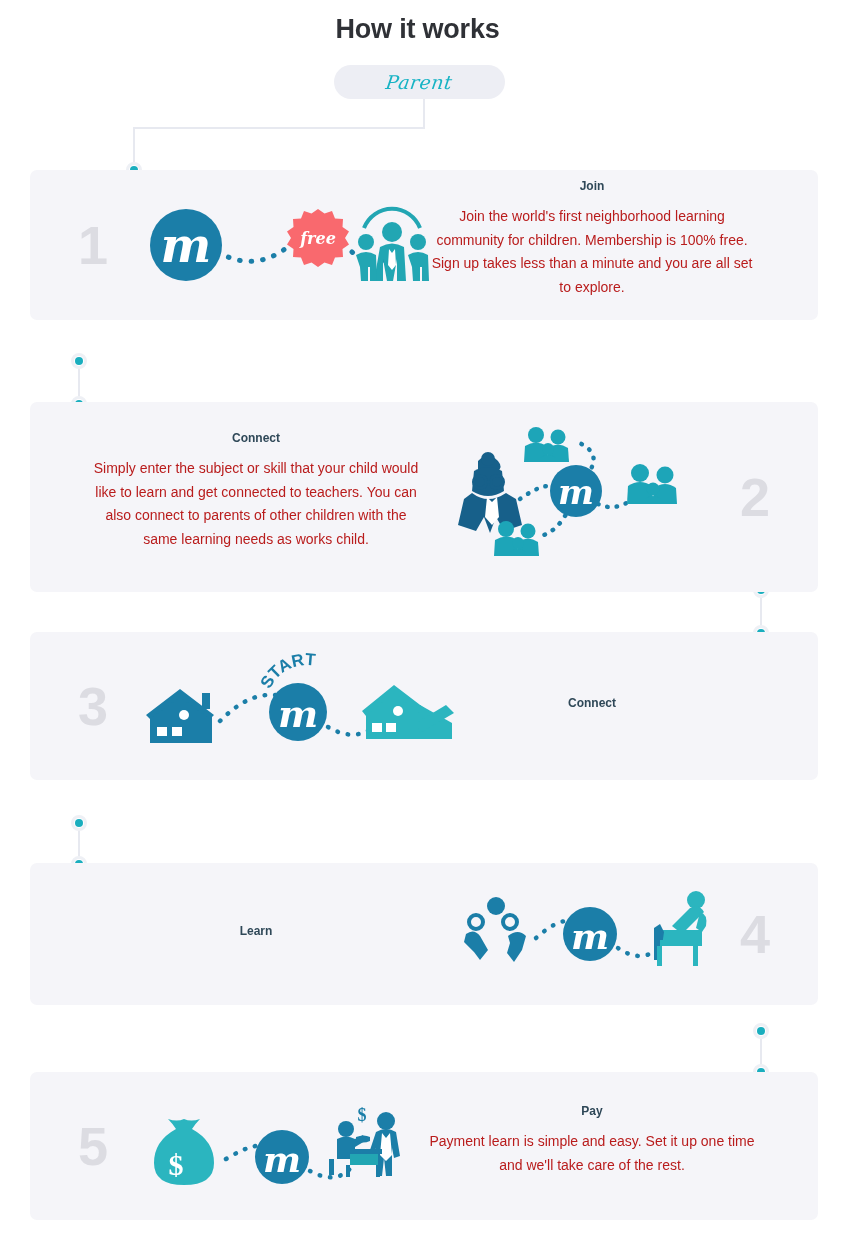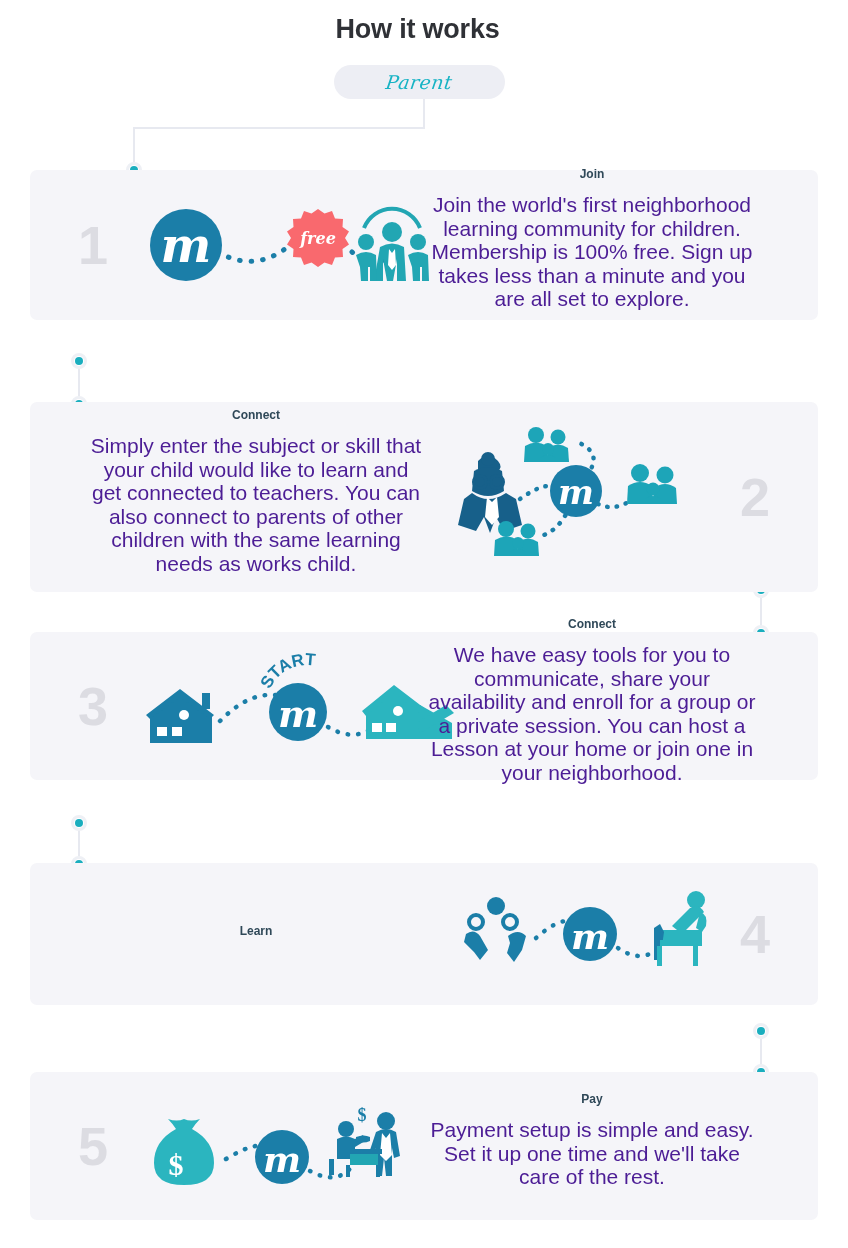--- a/index.html
+++ b/index.html
@@ -130,23 +130,23 @@
   .text-left  { left: 48px; }
   .text-right { right: 48px; }
 
   .step-heading {
     font-size: 12px;
     font-weight: bold;
     color: #2f4858;
     margin: 0 0 6px 0;
   }
   .step-body {
-    font-size: 21px;
+    font-size: 14px;
     line-height: 23.5px;
-    color: #4c1d95;
+    color: #b91c1c;
     margin: 12px;
   }
 
   svg { display: block; overflow: visible; }
 </style>
 </head>
 <body>
 
 <div class="page-title">How it works</div>
 
@@ -327,21 +327,20 @@
           <rect x="26" y="40" width="10" height="9" fill="#ffffff"></rect>
           <rect x="44" y="36" width="14" height="20" fill="#2bb5bf"></rect>
           <circle cx="38" cy="28" r="5" fill="#ffffff"></circle>
           <rect x="70" y="44" width="18" height="12" fill="#2bb5bf"></rect>
         </g>
       </svg>
     </div>
 
     <div class="text-pane text-right">
       <div class="step-heading">Connect</div>
-      <div class="step-body">We have easy tools for you to communicate, share your availability and enroll for a group or a private session. You can host a Lesson at your home or join one in your neighborhood.</div>
     </div>
   </div>
 </div>
 
 <div class="step-card" style="top:863px; height:142px;">
   <div class="card-inner">
     <div class="step-number num-right">4</div>
 
     <div class="art-pane art-right" style="width:250px; height:100px;">
       <svg width="250" height="100" viewBox="0 0 250 100">
@@ -415,16 +414,16 @@
           <path d="M8,42 l36,0 l0,5 l-36,0 Z"></path>
           <path d="M12,58 l0,12 l-4,0 l0,-12 Z"></path>
           <path d="M42,58 l0,12 l-4,0 l0,-12 Z"></path>
           <path d="M18,30 q8,-3 14,0 l0,4 q-7,3 -14,0 Z"></path>
         </g>
       </svg>
     </div>
 
     <div class="text-pane text-right">
       <div class="step-heading">Pay</div>
-      <div class="step-body">Payment setup is simple and easy. Set it up one time and we'll take care of the rest.</div>
+      <div class="step-body">Payment learn is simple and easy. Set it up one time and we'll take care of the rest.</div>
     </div>
   </div>
 </div>
 
 </body></html>

